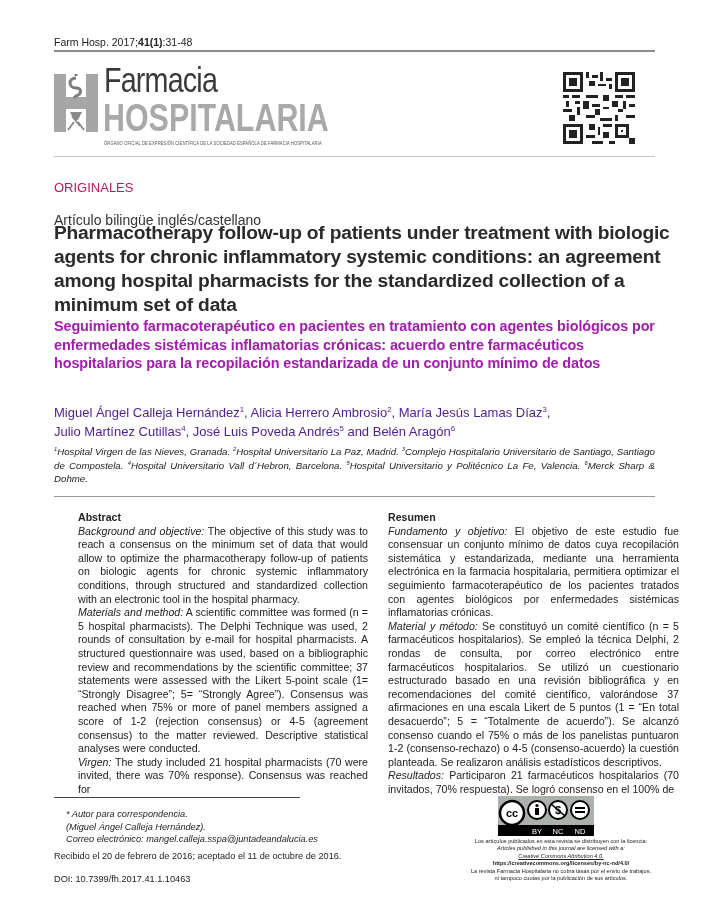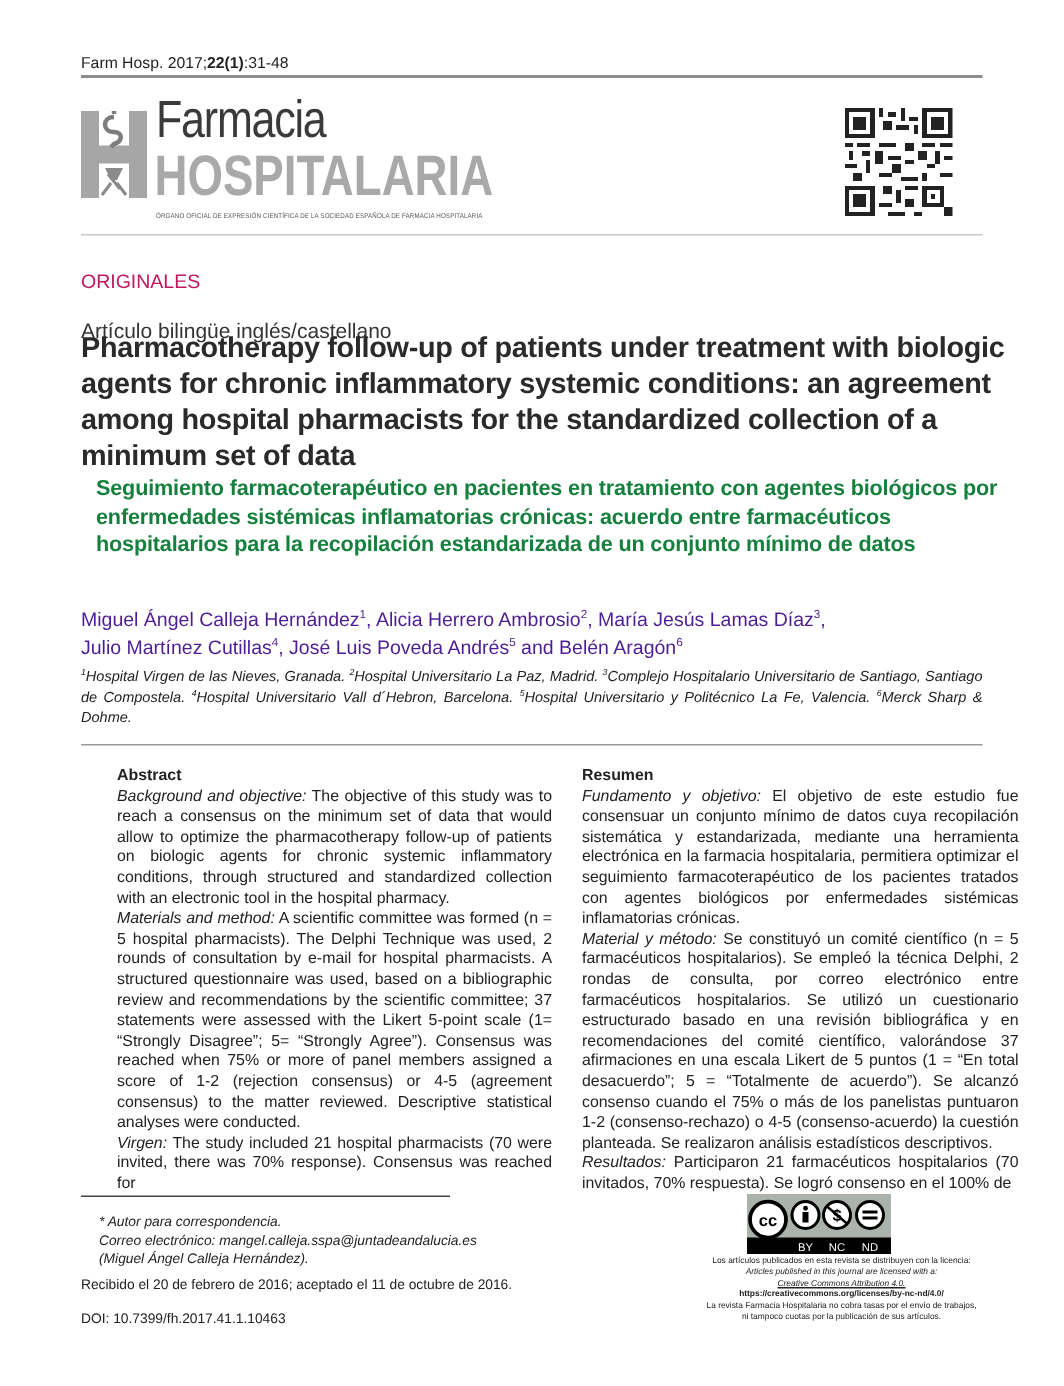--- a/index.html
+++ b/index.html
@@ -10,21 +10,21 @@
   .rule-top { left:54px; top:50px; width:601px; height:2px; background:#8c8c8c; }
   .rule-mid { left:54px; top:156px; width:601px; height:1px; background:#c8c8c8; }
   .logo-icon { left:54px; top:72px; width:44px; height:62px; }
   .brand-farmacia { left:104px; top:62px; font-size:35px; font-family:"Liberation Sans Narrow","Liberation Sans", sans-serif; color:#3a3a3a; letter-spacing:-1px; font-weight:normal; transform:scaleX(0.82); transform-origin:left top; line-height:1; }
   .brand-hosp { left:103px; top:99px; font-size:38px; font-weight:bold; color:#a9a9a9; line-height:1; letter-spacing:0px; transform:scaleX(0.80); transform-origin:left top; }
   .brand-sub { left:104px; top:141px; font-size:4.6px; color:#555; letter-spacing:0.1px; white-space:nowrap; transform:scaleX(0.9); transform-origin:left top; }
   .qr { left:563px; top:72px; width:72px; height:72px; }
   .section { left:54px; top:180px; font-size:13px; color:#be185d; }
   .section-sub { left:54px; top:212px; font-size:14px; color:#333; }
   .title-en { left:54px; top:210px; width:620px; font-size:19.2px; font-weight:bold; line-height:24px; color:#2a2a2a; letter-spacing:-0.2px;margin-top:11px; }
-  .title-es { left:54px; top:317px; width:620px; font-size:14.4px; font-weight:bold; line-height:18.6px; color:#15803d; letter-spacing:-0.1px;margin-left:10px; }
+  .title-es { left:54px; top:317px; width:620px; font-size:14.4px; font-weight:bold; line-height:18.6px; color:#a21caf; letter-spacing:-0.1px; }
   .authors { left:54px; top:404px; width:620px; font-size:13px; line-height:18.5px; color:#4c1d95; }
   .authors sup, .affil sup { font-size:0.6em; vertical-align:super; line-height:0; }
   .affil { left:54px; top:445px; width:601px; font-size:9.7px; line-height:13.5px; font-style:italic; text-align:justify; color:#222; }
   .rule-abs { left:54px; top:496px; width:601px; height:1px; background:#9a9a9a; }
   .col { top:511px; width:290px; font-size:10.6px; line-height:13.6px; text-align:justify; color:#222;margin-left:24px; }
   .col-l { left:54px; }
   .col-r { left:364px; width:291px; }
   .col h3 { margin:0; font-size:10.6px; font-weight:bold; line-height:13.6px; }
   .col p { margin:0; }
   .col i { font-style:italic; }
@@ -34,21 +34,21 @@
   .doi { left:54px; top:874px; font-size:9.2px; color:#222; }
   .cc { left:498px; top:796px; width:96px; height:40px; }
   .license { left:446px; top:838px; width:230px; font-size:5.6px; line-height:7.4px; text-align:center; color:#222; }
   .license .lit { font-style:italic; }
   .license .lu { font-style:italic; text-decoration:underline; }
   .license .lb { font-weight:bold; }
 </style>
 </head>
 <body>
 
-<div class="abs citation"><span>Farm Hosp. 2017;</span><b>22(1)</b><span>:31-48</span></div>
+<div class="abs citation"><span>Farm Hosp. 2017;</span><b>41(1)</b><span>:31-48</span></div>
 <div class="abs rule-top"></div>
 
 <svg class="abs logo-icon" viewBox="0 0 44 62">
   <rect x="0" y="2" width="12" height="58" fill="#a6a6a6"></rect>
   <rect x="32" y="2" width="12" height="58" fill="#a6a6a6"></rect>
   <rect x="0" y="25" width="44" height="12" fill="#a6a6a6"></rect>
   <path d="M22 6 C14 6 14 16 22 16 C28 16 28 22 22 24 L20 26 M22 2 L22 4" stroke="#7d7d7d" stroke-width="3" fill="none"></path>
   <path d="M16 40 L28 40 L24 48 L20 48 Z" fill="#8a8a8a"></path>
   <path d="M20 50 L14 58 M24 50 L30 58 M18 44 L26 54" stroke="#8a8a8a" stroke-width="2" fill="none"></path>
 </svg>
@@ -137,22 +137,22 @@
 <div class="abs col col-r">
   <h3>Resumen</h3>
   <p><i>Fundamento y objetivo:</i><span> El objetivo de este estudio fue consensuar un conjunto mínimo de datos cuya recopilación sistemática y estandarizada, mediante una herramienta electrónica en la farmacia hospitalaria, permitiera optimizar el seguimiento farmacoterapéutico de los pacientes tratados con agentes biológicos por enfermedades sistémicas inflamatorias crónicas.</span></p>
   <p><i>Material y método:</i><span> Se constituyó un comité científico (n = 5 farmacéuticos hospitalarios). Se empleó la técnica Delphi, 2 rondas de consulta, por correo electrónico entre farmacéuticos hospitalarios. Se utilizó un cuestionario estructurado basado en una revisión bibliográfica y en recomendaciones del comité científico, valorándose 37 afirmaciones en una escala Likert de 5 puntos (1 = “En total desacuerdo”; 5 = “Totalmente de acuerdo”). Se alcanzó consenso cuando el 75% o más de los panelistas puntuaron 1-2 (consenso-rechazo) o 4-5 (consenso-acuerdo) la cuestión planteada. Se realizaron análisis estadísticos descriptivos.</span></p>
   <p><i>Resultados:</i><span> Participaron 21 farmacéuticos hospitalarios (70 invitados, 70% respuesta). Se logró consenso en el 100% de</span></p>
 </div>
 
 <div class="abs rule-foot"></div>
 <div class="abs foot">
   <div>* Autor para correspondencia.</div>
+  <div>(Miguel Ángel Calleja Hernández).</div>
   <div>Correo electrónico: mangel.calleja.sspa@juntadeandalucia.es</div>
-  <div>(Miguel Ángel Calleja Hernández).</div>
 </div>
 <div class="abs received">Recibido el 20 de febrero de 2016; aceptado el 11 de octubre de 2016.</div>
 <div class="abs doi">DOI: 10.7399/fh.2017.41.1.10463</div>
 
 <svg class="abs cc" viewBox="0 0 96 40">
   <rect x="0" y="0" width="96" height="40" fill="#aab2ab"></rect>
   <rect x="0" y="29" width="96" height="11" fill="#000"></rect>
   <circle cx="14" cy="17" r="12" fill="#fff" stroke="#000" stroke-width="2.5"></circle>
   <text x="14" y="21" font-size="11" font-weight="bold" text-anchor="middle" font-family="Liberation Sans, sans-serif" fill="#000">cc</text>
   <circle cx="39" cy="14" r="9" fill="#fff" stroke="#000" stroke-width="2"></circle>

